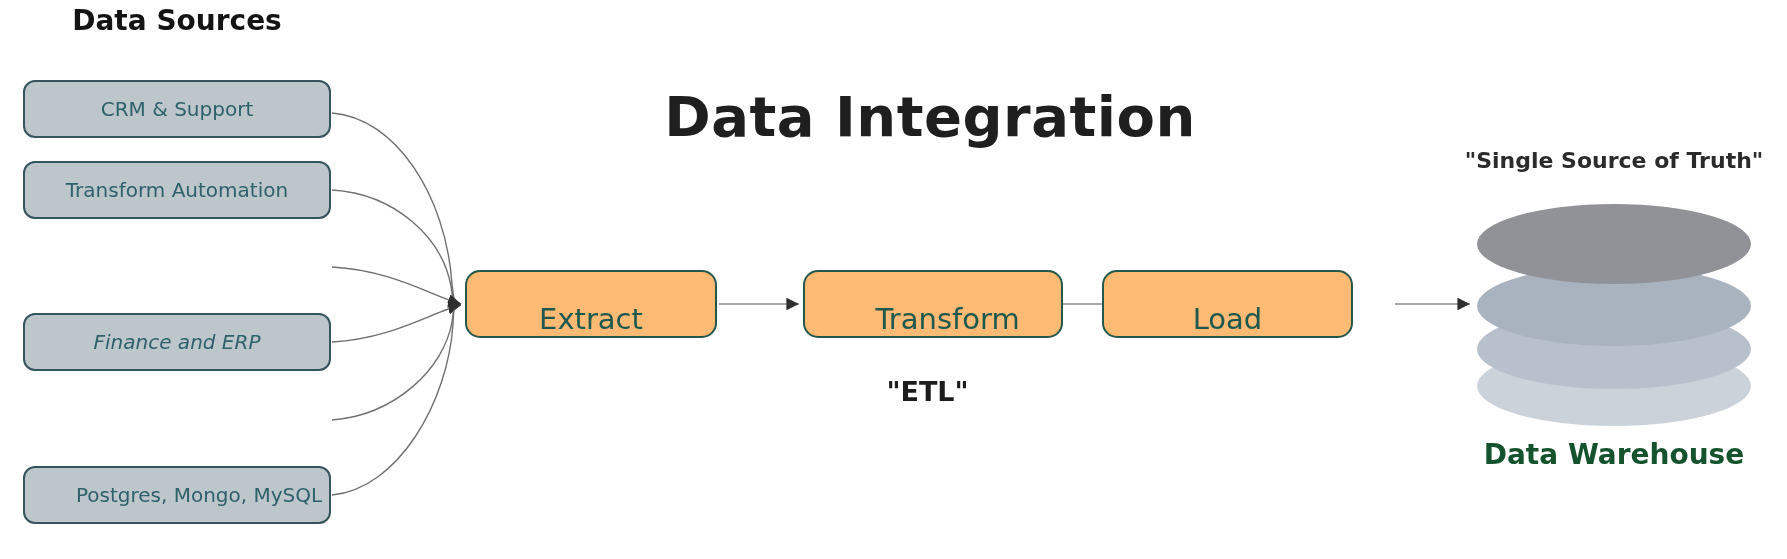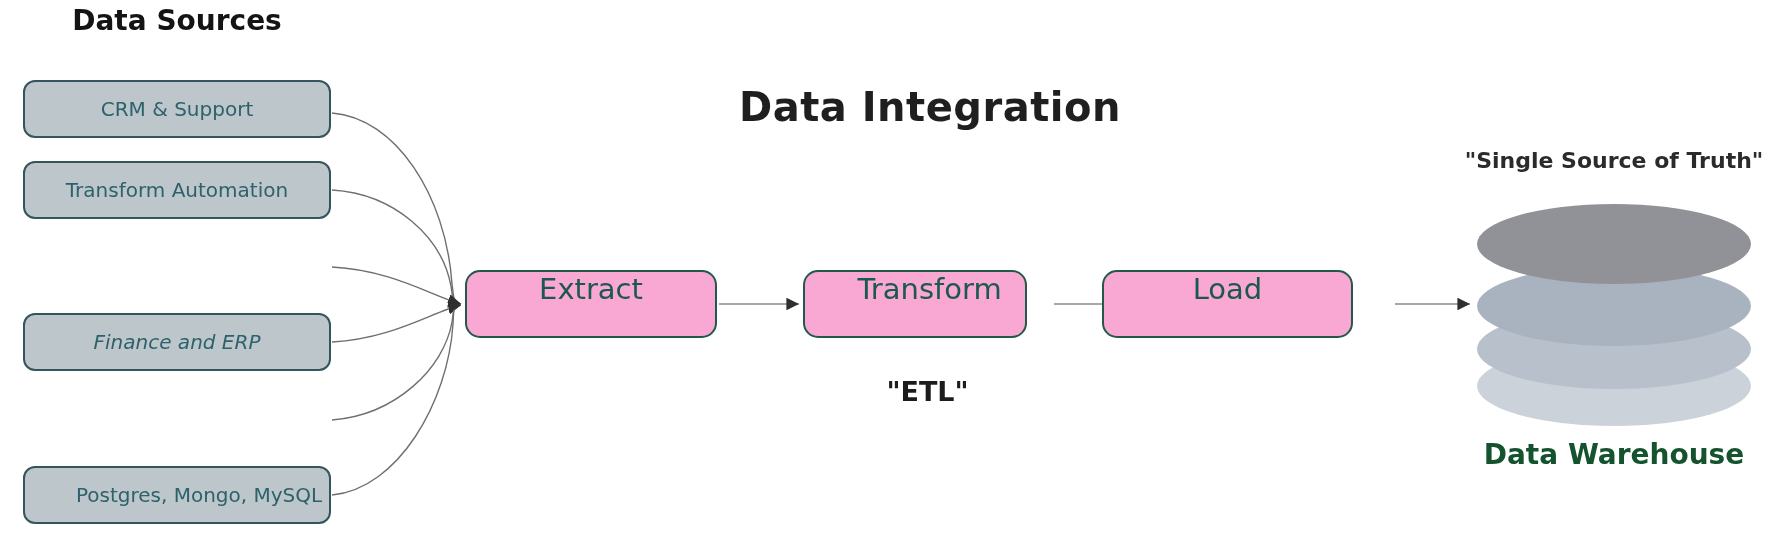--- a/index.html
+++ b/index.html
@@ -52,41 +52,41 @@
   .src-3 { top: 313px; font-style: italic; }
   .src-4 { top: 391px; }
   .src-5 { top: 466px; padding-left: 44px; }
 
   .main-title {
     position: absolute;
     left: 630px;
     top: 84px;
     width: 600px;
     text-align: center;
-    font-size: 40px;
+    font-size: 56px;
     font-weight: bold;
     color: #1f1f1f;
     letter-spacing: 0.5px;
   }
   .step-box {
     position: absolute;
     top: 270px;
     height: 68px;
     box-sizing: border-box;
-    background: #f9a8d4;
+    background: #fdba74;
     border: 2px solid #24584a;
     border-radius: 15px;
     display: flex;
-    align-items: flex-start;
+    align-items: flex-end;
     justify-content: center;
     font-size: 29px;
     color: #1d584e;
   }
   .step-0 { left: 465px; width: 252px; }
-  .step-1 { left: 803px; width: 224px; padding-left: 29px; }
+  .step-1 { left: 803px; width: 260px; padding-left: 29px; }
   .step-2 { left: 1102px; width: 251px; }
 
   .etl-caption {
     position: absolute;
     left: 803px;
     top: 376px;
     width: 249px;
     text-align: center;
     font-size: 27px;
     font-weight: bold;

